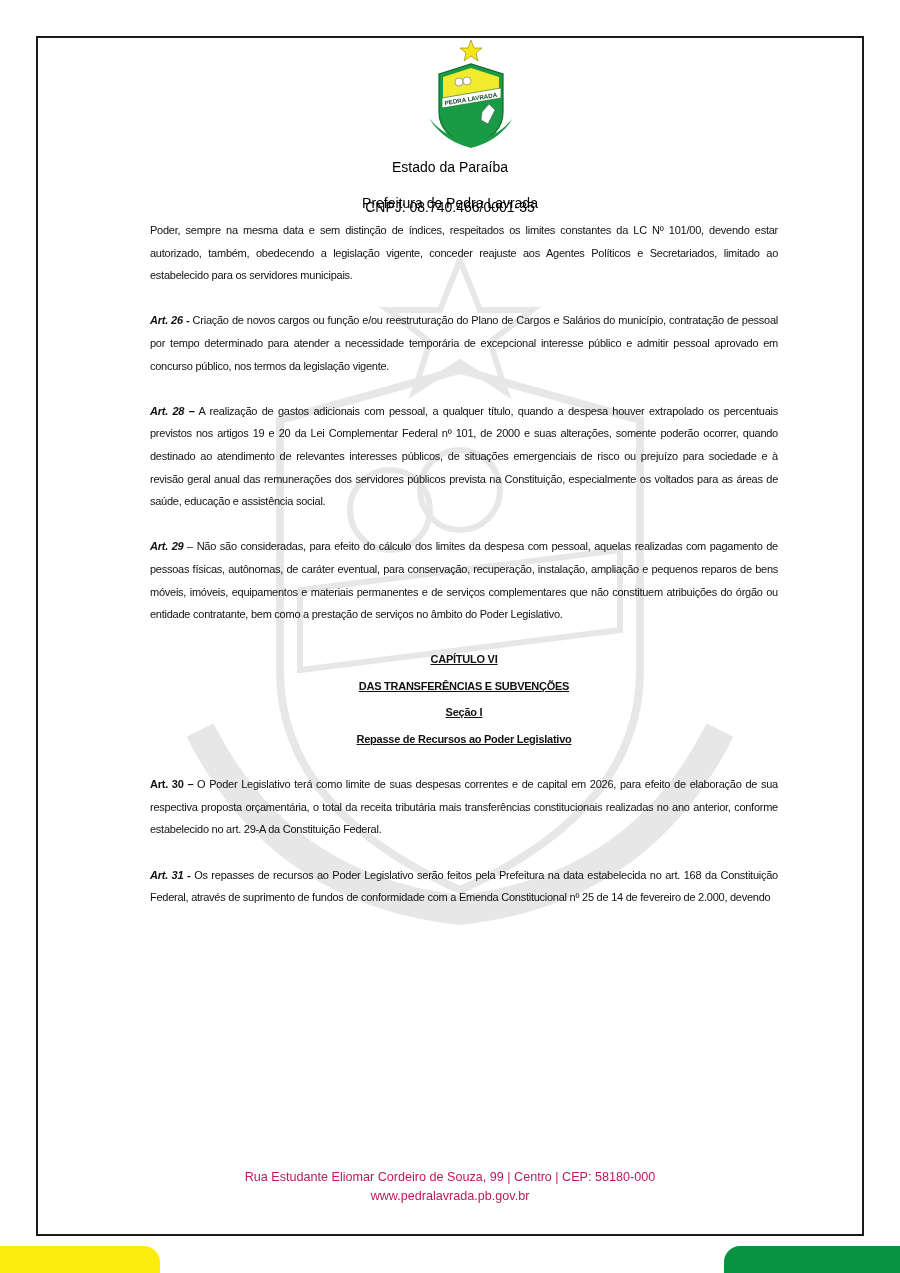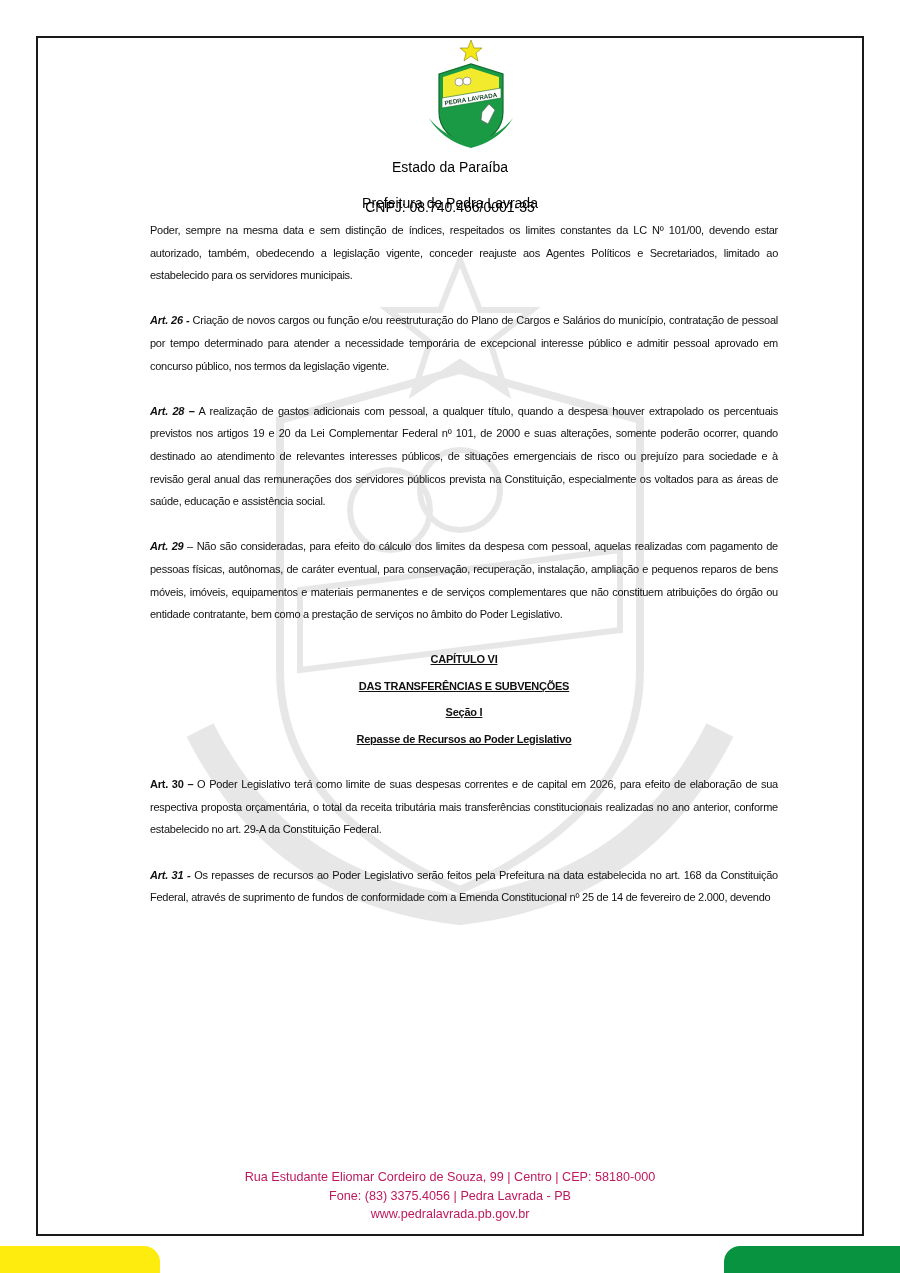--- a/index.html
+++ b/index.html
@@ -68,18 +68,17 @@
     <p class="center">Repasse de Recursos ao Poder Legislativo</p>
   </div>
 
   <p class="para"><span class="lbl">Art. 30 –</span><span> O Poder Legislativo terá como limite de suas despesas correntes e de capital em 2026, para efeito de elaboração de sua respectiva proposta orçamentária, o total da receita tributária mais transferências constitucionais realizadas no ano anterior, conforme estabelecido no art. 29-A da Constituição Federal.</span></p>
 
   <p class="para"><span class="lbl it">Art. 31 -</span><span> Os repasses de recursos ao Poder Legislativo serão feitos pela Prefeitura na data estabelecida no art. 168 da Constituição Federal, através de suprimento de fundos de conformidade com a Emenda Constitucional nº 25 de 14 de fevereiro de 2.000, devendo</span></p>
 </div>
 
 <div class="footer">
   <div>Rua Estudante Eliomar Cordeiro de Souza, 99 | Centro | CEP: 58180-000</div>
-  <div>Fone: (83) 3375.4056 | Pedra Lavrada - PB</div>
   <div>www.pedralavrada.pb.gov.br</div>
 </div>
 
 <div class="bar-left"></div>
 <div class="bar-right"></div>
 
 </body></html>

